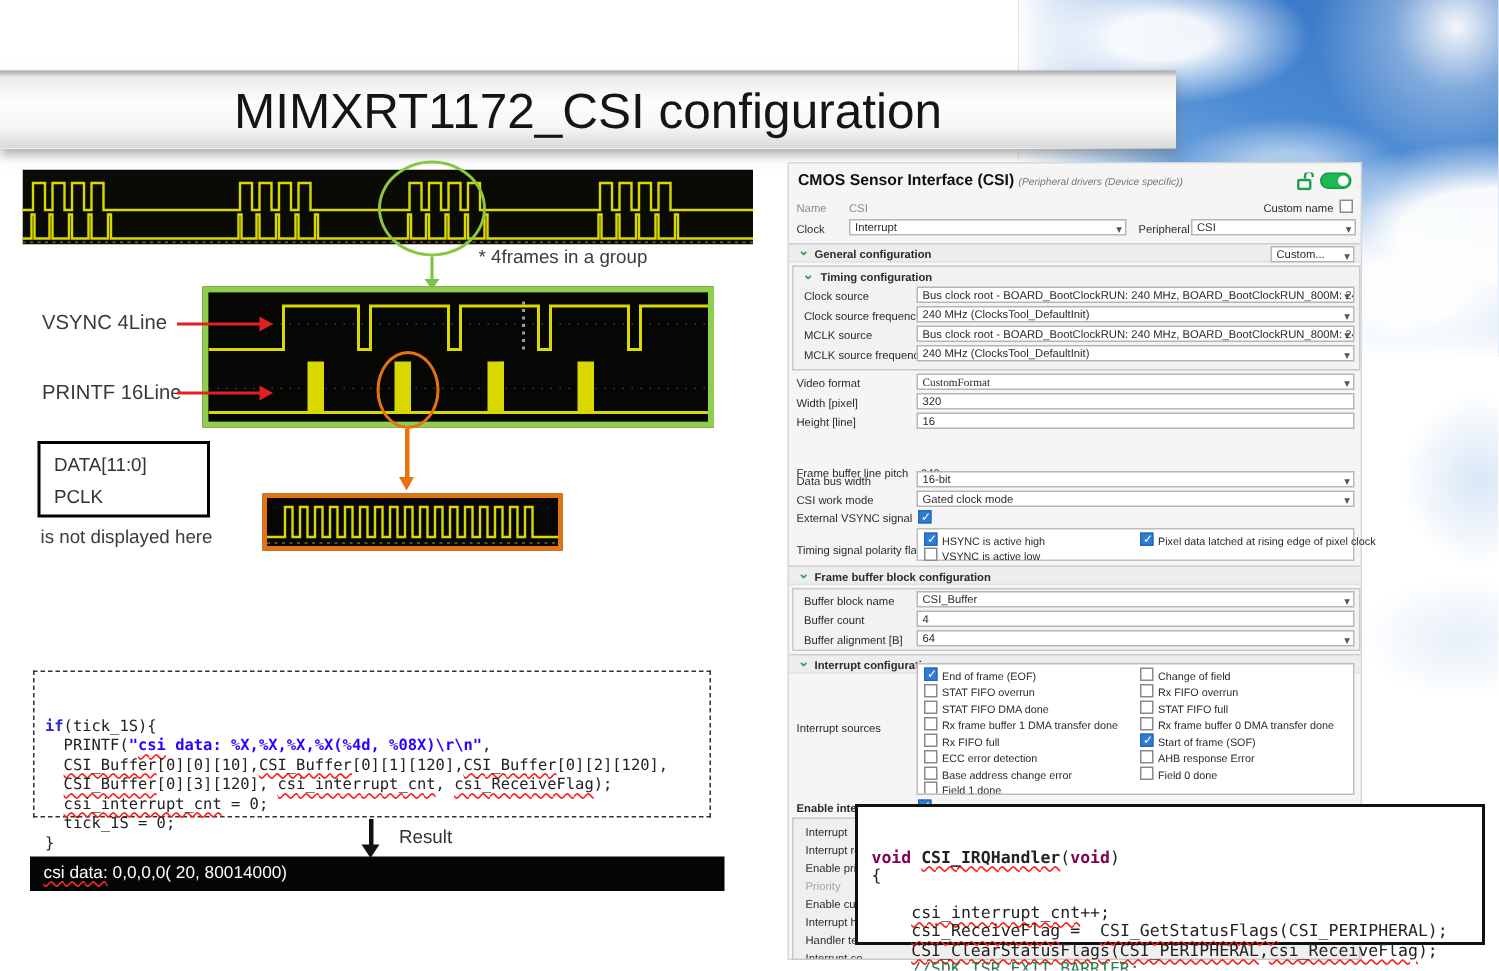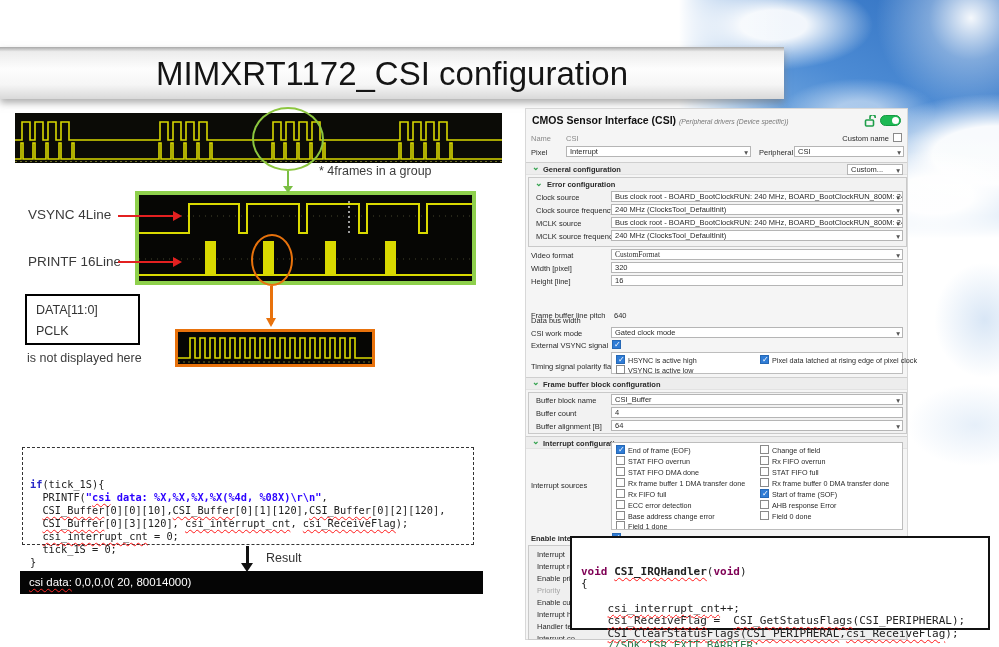--- a/index.html
+++ b/index.html
@@ -191,37 +191,37 @@
   <div class="toggle"></div>
 
   <div class="row" style="top:23px;">
     <span class="plabel gray">Name</span>
     <span class="plabel gray" style="left:40px;">CSI</span>
     <span class="plabel" style="left:auto; right:18px;">Custom name</span>
     <span class="cb" style="right:5px; left:auto; top:1px;" data-checked="false"></span>
   </div>
 
   <div class="row" style="top:37px;">
-    <span class="plabel">Pixel</span>
+    <span class="plabel">Clock</span>
     <span class="field sel" style="left:40px; width:185px; top:0;">Interrupt</span>
     <span class="plabel" style="left:233px;">Peripheral</span>
     <span class="field sel" style="left:268px; width:110px; top:0;">CSI</span>
   </div>
 
   <div class="sec-hdr" style="top:53px;">
     <span class="chev">⌄</span>
     <span class="txt">General configuration</span>
     <span style="position:absolute; right:64px; top:18px; font-weight:normal;">Preset</span>
     <span class="field sel" style="left:auto; right:4px; width:56px; top:1px; font-weight:normal;">Custom...</span>
   </div>
 
   <div class="gbox" style="top:68px; height:70px;">
     <div class="gbox-hdr" style="top:1px;">
       <span class="chev">⌄</span>
-      <span class="txt">Error configuration</span>
+      <span class="txt">Timing configuration</span>
     </div>
   </div>
   <div class="row" style="top:82px;">
     <span class="plabel" style="left:10px;">Clock source</span>
     <span class="field sel" style="top:0;">Bus clock root - BOARD_BootClockRUN: 240 MHz, BOARD_BootClockRUN_800M: 240 MHz</span>
   </div>
   <div class="row" style="top:95px;">
     <span class="plabel" style="left:10px;">Clock source frequency</span>
     <span class="field sel" style="top:0;">240 MHz (ClocksTool_DefaultInit)</span>
   </div>
@@ -245,20 +245,21 @@
   <div class="row" style="top:166px;">
     <span class="plabel">Height [line]</span>
     <span class="field noarrow" style="top:0;">16</span>
   </div>
   <div class="row" style="top:200px;">
     <span class="plabel">Frame buffer line pitch</span>
     <span class="static-val">640</span>
   </div>
   <div class="row" style="top:205px;">
     <span class="plabel">Data bus width</span>
+    <span class="field sel" style="top:0;">16-bit</span>
   </div>
   <div class="row" style="top:218px;">
     <span class="plabel">CSI work mode</span>
     <span class="field sel" style="top:0;">Gated clock mode</span>
   </div>
   <div class="row" style="top:230px;">
     <span class="plabel">External VSYNC signal</span>
     <span class="cb" style="left:86px; top:1px;" data-checked="true"></span>
   </div>
 

